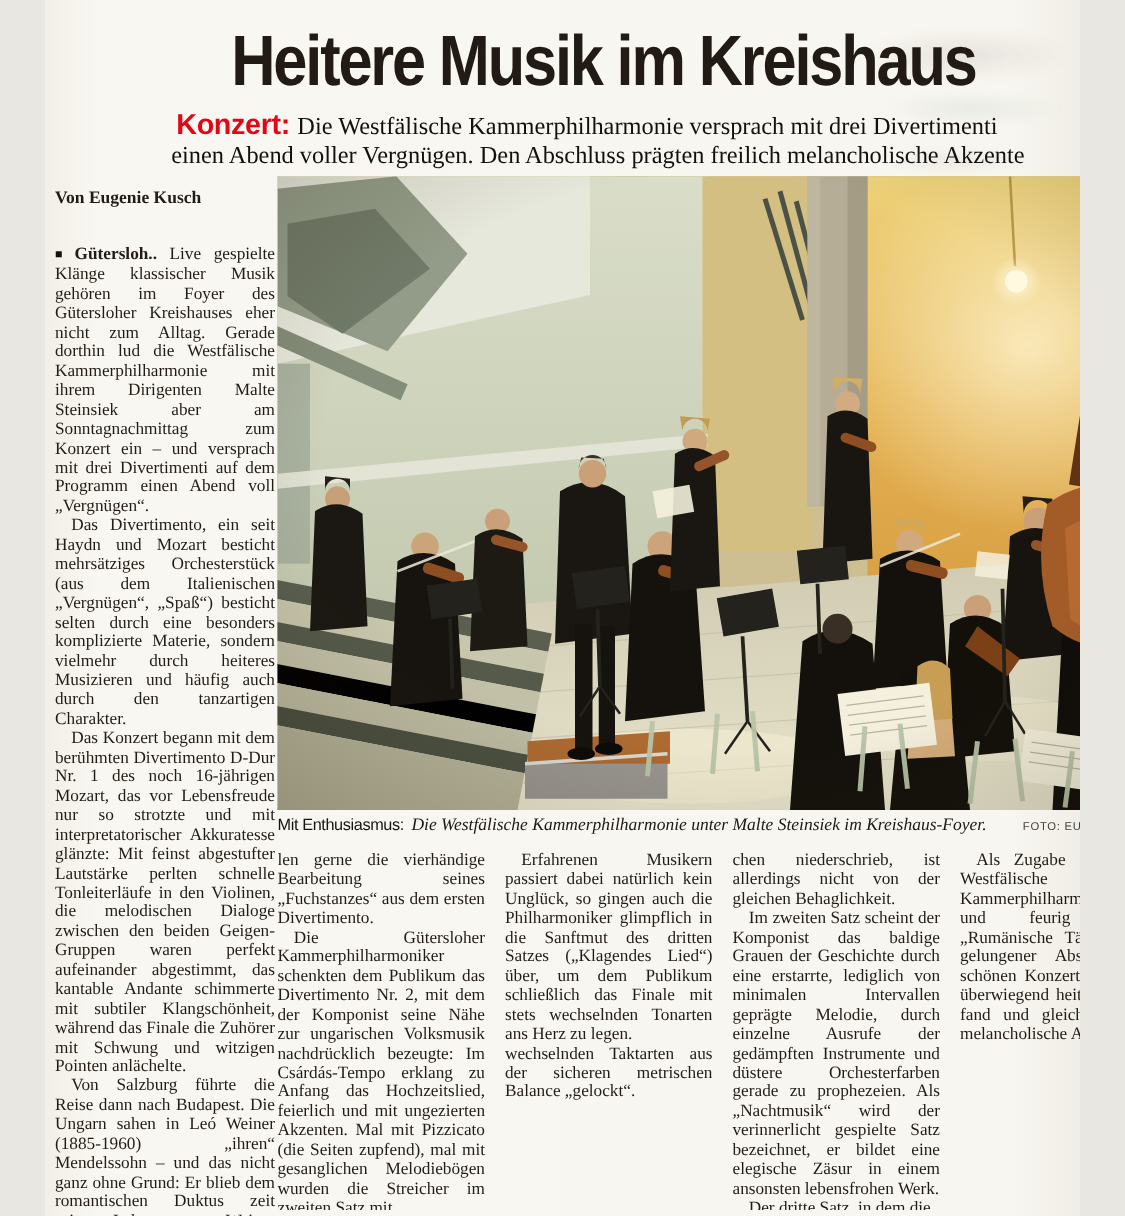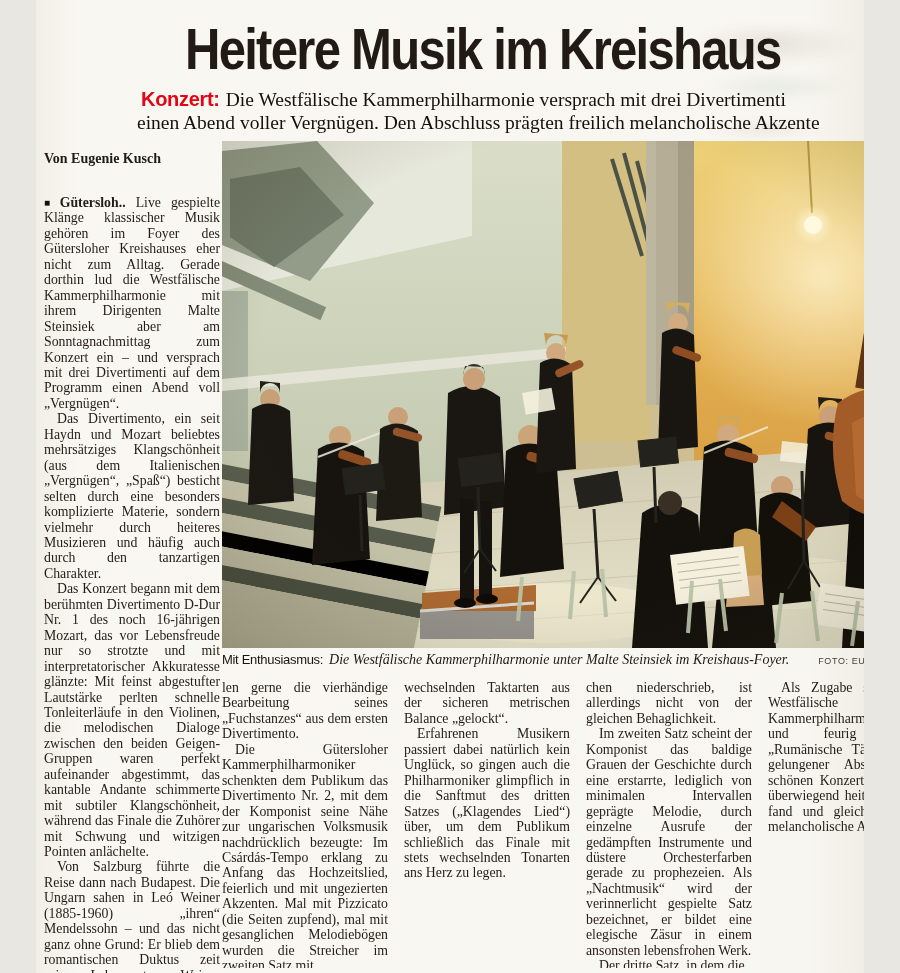--- a/index.html
+++ b/index.html
@@ -24,21 +24,21 @@
     font-size:57px; letter-spacing:-2px; color:#221b15; white-space:nowrap;
     transform:scaleX(.86); transform-origin:left top;
   }
   .standfirst {
     position:absolute; left:101px; top:88px; width:720px;
     font-size:19.5px; line-height:23px; color:#14100c;
   }
   .standfirst .line1 { padding-left:4px; }
   .kicker {
     font-family:"Liberation Sans", sans-serif; font-weight:700;
-    font-size:20px; color:#e30617; letter-spacing:-0.3px; margin-right:6px;
+    font-size:23px; color:#e30617; letter-spacing:-0.3px; margin-right:6px;
   }
   .byline {
     position:absolute; left:8px; top:151px;
     font-weight:700; font-size:14px; color:#211b15;
   }
 
   .colbody { font-size:13.8px; line-height:15.45px; text-align:justify; color:#221c15; }
   .colbody p, .colbody .para { margin:0; text-indent:13px; }
   .colbody .para.cont, .colbody p.first { text-indent:0; }
   .left-col { position:absolute; left:8px; top:195px; width:176px; height:786px; overflow:hidden; }
@@ -78,21 +78,21 @@
   <div class="standfirst">
     <div class="line1"><span class="kicker">Konzert:</span><span>Die Westfälische Kammerphilharmonie versprach mit drei Divertimenti</span></div>
     <div class="line2">einen Abend voller Vergnügen. Den Abschluss prägten freilich melancholische Akzente</div>
   </div>
 
   <div class="byline">Von Eugenie Kusch</div>
 
   <div class="left-col colbody">
     <p class="first"><span class="dateline-bullet">■</span><span class="dateline-name">Gütersloh..</span><span> Live gespielte Klänge klassischer Musik gehören im Foyer des Gütersloher Kreishauses eher nicht zum Alltag. Gerade dorthin lud die Westfälische Kammerphilharmonie mit ihrem Dirigenten Malte Steinsiek aber am Sonntagnachmittag zum Konzert ein – und versprach mit drei Divertimenti auf dem Programm einen Abend voll „Vergnügen“.</span></p>
     <div>
-        <p class="para">Das Divertimento, ein seit Haydn und Mozart beliebtes mehrsätziges Klangschönheit (aus dem Italienischen „Vergnügen“, „Spaß“) besticht selten durch eine besonders komplizierte Materie, sondern vielmehr durch heiteres Musizieren und häufig auch durch den tanzartigen Charakter.</p>
+        <p class="para">Das Divertimento, ein seit Haydn und Mozart besticht mehrsätziges Orchesterstück (aus dem Italienischen „Vergnügen“, „Spaß“) besticht selten durch eine besonders komplizierte Materie, sondern vielmehr durch heiteres Musizieren und häufig auch durch den tanzartigen Charakter.</p>
         <p class="para">Das Konzert begann mit dem berühmten Divertimento D-Dur Nr. 1 des noch 16-jährigen Mozart, das vor Lebensfreude nur so strotzte und mit interpretatorischer Akkuratesse glänzte: Mit feinst abgestufter Lautstärke perlten schnelle Tonleiterläufe in den Violinen, die melodischen Dialoge zwischen den beiden Geigen-Gruppen waren perfekt aufeinander abgestimmt, das kantable Andante schimmerte mit subtiler Klangschönheit, während das Finale die Zuhörer mit Schwung und witzigen Pointen anlächelte.</p>
         <p class="para">Von Salzburg führte die Reise dann nach Budapest. Die Ungarn sahen in Leó Weiner (1885-1960) „ihren“ Mendelssohn – und das nicht ganz ohne Grund: Er blieb dem romantischen Duktus zeit seines Lebens treu. Weiner hinterließ fast ausschließlich instrumentale Musik, darunter fünf Divertimenti. Pianisten spie-</p>
       </div>
   </div>
 
   <figure class="photo-fig">
     <svg viewBox="0 0 712 507" preserveAspectRatio="none">
       <defs>
         <linearGradient id="gWall" x1="0" y1="0" x2="0" y2="1">
           <stop offset="0" stop-color="#eed27a"></stop>
@@ -365,22 +365,22 @@
     <span class="cap-text">Die Westfälische Kammerphilharmonie unter Malte Steinsiek im Kreishaus-Foyer.</span>
     <span class="credit">FOTO: EUGENIE KUSCH</span>
   </div>
 
   <div class="bottom-cols">
     <div class="bcol colbody">
         <p class="para cont">len gerne die vierhändige Bearbeitung seines „Fuchstanzes“ aus dem ersten Divertimento.</p>
         <p class="para">Die Gütersloher Kammerphilharmoniker schenkten dem Publikum das Divertimento Nr. 2, mit dem der Komponist seine Nähe zur ungarischen Volksmusik nachdrücklich bezeugte: Im Csárdás-Tempo erklang zu Anfang das Hochzeitslied, feierlich und mit ungezierten Akzenten. Mal mit Pizzicato (die Seiten zupfend), mal mit gesanglichen Melodiebögen wurden die Streicher im zweiten Satz mit</p>
       </div>
     <div class="bcol colbody">
+        <p class="para">Erfahrenen Musikern passiert dabei natürlich kein Unglück, so gingen auch die Philharmoniker glimpflich in die Sanftmut des dritten Satzes („Klagendes Lied“) über, um dem Publikum schließlich das Finale mit stets wechselnden Tonarten ans Herz zu legen.</p>
         <p class="para cont">wechselnden Taktarten aus der sicheren metrischen Balance „gelockt“.</p>
-        <p class="para">Erfahrenen Musikern passiert dabei natürlich kein Unglück, so gingen auch die Philharmoniker glimpflich in die Sanftmut des dritten Satzes („Klagendes Lied“) über, um dem Publikum schließlich das Finale mit stets wechselnden Tonarten ans Herz zu legen.</p>
       </div>
     <div class="bcol colbody">
         <p class="para cont">chen niederschrieb, ist allerdings nicht von der gleichen Behaglichkeit.</p>
         <p class="para">Im zweiten Satz scheint der Komponist das baldige Grauen der Geschichte durch eine erstarrte, lediglich von minimalen Intervallen geprägte Melodie, durch einzelne Ausrufe der gedämpften Instrumente und düstere Orchesterfarben gerade zu prophezeien. Als „Nachtmusik“ wird der verinnerlicht gespielte Satz bezeichnet, er bildet eine elegische Zäsur in einem ansonsten lebensfrohen Werk.</p>
         <p class="para">Der dritte Satz, in dem die</p>
       </div>
     <div class="bcol colbody">
         <p class="para">Als Zugabe spielten die Westfälische Kammerphilharmonie virtuos und feurig Bartóks „Rumänische Tänze“ – ein gelungener Abschluss des schönen Konzerts, das einen überwiegend heiteren Tonfall fand und gleichzeitig auch melancholische Akzente bot.</p>
       </div>
   </div>

